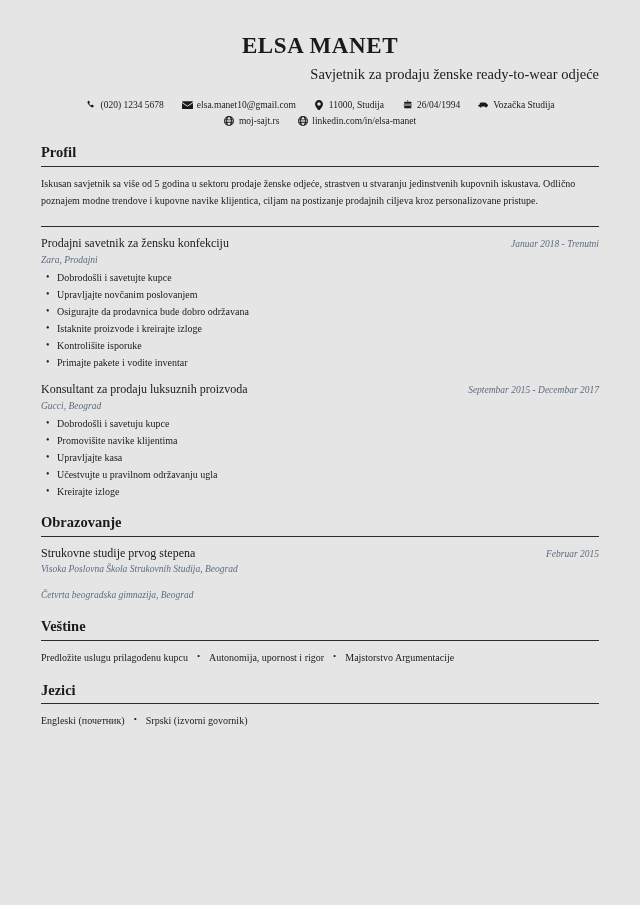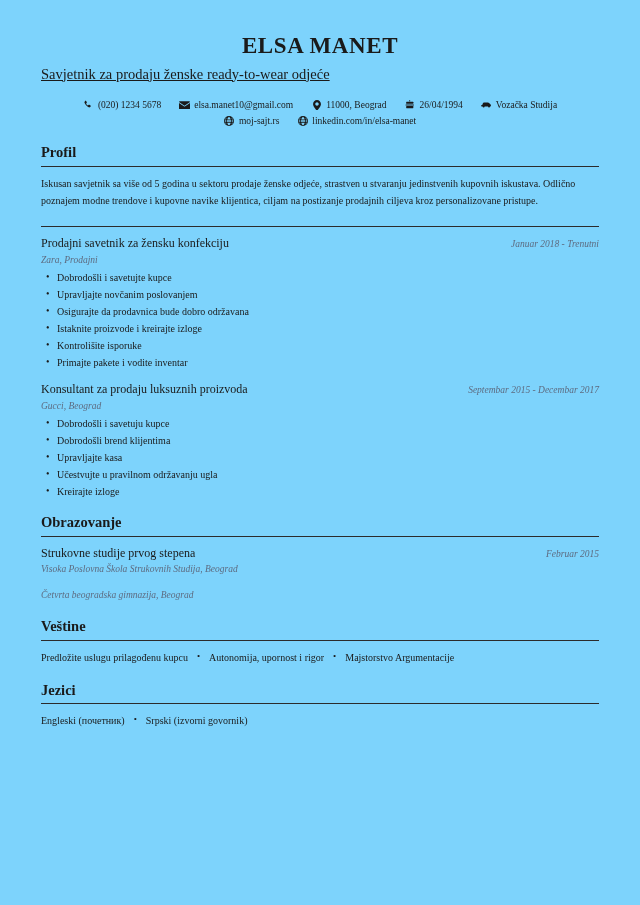--- a/index.html
+++ b/index.html
@@ -12,41 +12,40 @@
     height: 905px;
     font-family: "Liberation Serif", "DejaVu Serif", serif;
     color: #1a1a1a;
     -webkit-font-smoothing: antialiased;
   }
   .page {
     width: 640px;
     height: 905px;
     box-sizing: border-box;
     padding: 26px 41px 20px 41px;
-    background: #7dd3fc;
+    background: #e5e5e5;
     position: relative;
     overflow: hidden;
   }
 
   
   .name {
     text-align: center;
     font-size: 23px;
     font-weight: bold;
     letter-spacing: 0.6px;
     margin: 6px 0 0 0;
     line-height: 1.2;
   }
   .headline {
-    text-align: left;
+    text-align: right;
     font-size: 14.5px;
     font-weight: normal;
     margin: 5px 0 8px 0;
     line-height: 1.25;
-    text-decoration: underline;
   }
 
   .contact-row {
     display: flex;
     flex-wrap: wrap;
     justify-content: center;
     align-items: center;
     gap: 0px;
     margin-top: 16px;
   }
@@ -199,21 +198,21 @@
       </span>
       <span>elsa.manet10@gmail.com</span>
     </span>
 
     <span class="contact-item">
       <span class="ico">
         <svg viewBox="0 0 12 16" width="8" height="10.5" fill="#1a1a1a">
           <path d="M6 0C2.7 0 0 2.7 0 6c0 4.3 5.3 9.5 5.6 9.7.2.2.6.2.8 0C6.7 15.5 12 10.3 12 6c0-3.3-2.7-6-6-6zm0 8.6c-1.4 0-2.6-1.2-2.6-2.6S4.6 3.4 6 3.4 8.6 4.6 8.6 6 7.4 8.6 6 8.6z"></path>
         </svg>
       </span>
-      <span>11000, Beograd</span>
+      <span>11000, Studija</span>
     </span>
 
     <span class="contact-item">
       <span class="ico">
         <svg viewBox="0 0 16 16" width="9.5" height="9.5" fill="#1a1a1a">
           <rect x="7.4" y="0" width="1.2" height="2.6"></rect>
           <rect x="2" y="3" width="12" height="3.4" rx="0.6"></rect>
           <rect x="1" y="7.4" width="14" height="2" rx="0.5"></rect>
           <rect x="2" y="10.2" width="12" height="3.6" rx="0.6"></rect>
         </svg>
@@ -279,21 +278,21 @@
     </div>
 
     <div class="entry">
       <div class="entry-head">
         <div class="entry-title">Konsultant za prodaju luksuznih proizvoda</div>
         <div class="entry-date">Septembar 2015 - Decembar 2017</div>
       </div>
       <div class="entry-sub">Gucci, Beograd</div>
       <ul class="bullets">
         <li>Dobrodošli i savetuju kupce</li>
-        <li>Dobrodošli brend klijentima</li>
+        <li>Promovišite navike klijentima</li>
         <li>Upravljajte kasa</li>
         <li>Učestvujte u pravilnom održavanju ugla</li>
         <li>Kreirajte izloge</li>
       </ul>
     </div>
   </div>
 
   <div class="section">
     <div class="section-title">Obrazovanje</div>
     <div class="rule"></div>

